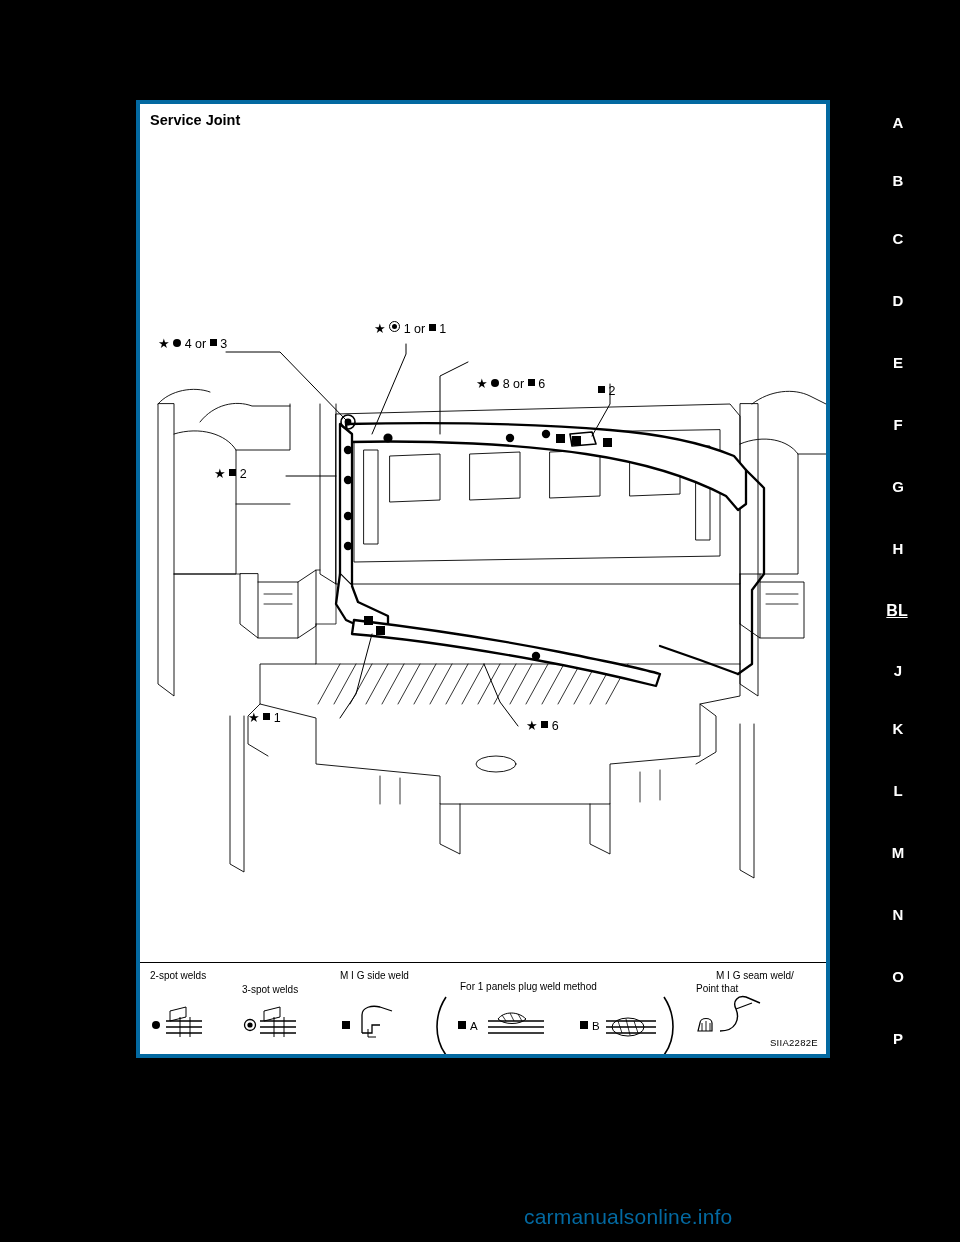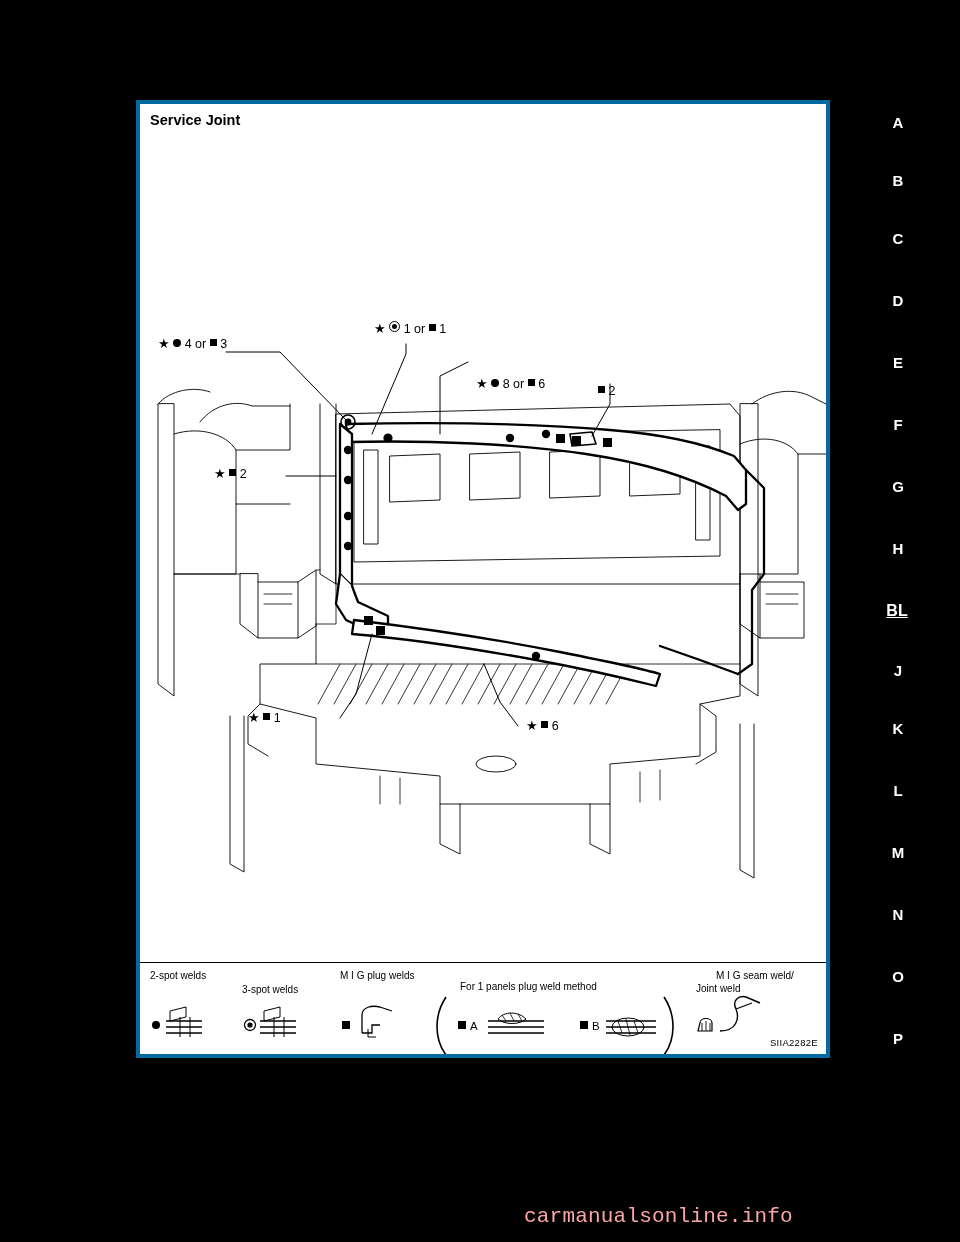--- a/index.html
+++ b/index.html
@@ -54,22 +54,22 @@
   
   #tabs{position:absolute;left:875px;top:100px;width:60px;height:950px;}
   .tab{
     position:absolute;left:0;width:46px;text-align:center;color:#fff;
     font-size:15px;font-weight:bold;font-family:"Liberation Sans",sans-serif;
   }
   .tab.bl{font-size:16px;width:56px;left:-6px;}
 
   
   #wm{
-    position:absolute;left:524px;top:1205px;font-size:21px;color:#fca5a5;
-    font-family:Liberation Mono, monospace; letter-spacing:.2px;
+    position:absolute;left:524px;top:1205px;font-size:21px;color:#0369a1;
+    font-family:Liberation Sans, sans-serif; letter-spacing:.2px;
   }
 </style>
 </head>
 <body>
 
 <div id="page">
 
   <div id="sheet">
 
     <div class="sheet-title">Service Joint</div>
@@ -241,24 +241,24 @@
       <div class="lab" style="left:386px;top:614px;">
         <span class="st">★</span>
         <span class="sq"></span>
         <span>6</span>
       </div>
     </div>
 
     <div id="legend">
       <div class="lg-lab" style="left:10px;top:7px;">2-spot welds</div>
       <div class="lg-lab" style="left:102px;top:21px;">3-spot welds</div>
-      <div class="lg-lab" style="left:200px;top:7px;">M I G plug welds</div>
+      <div class="lg-lab" style="left:200px;top:7px;">M I G side weld</div>
       <div class="lg-lab" style="left:320px;top:18px;">For 1 panels plug weld method</div>
       <div class="lg-lab" style="left:576px;top:7px;">M I G seam weld/</div>
-      <div class="lg-lab" style="left:556px;top:20px;">Joint weld</div>
+      <div class="lg-lab" style="left:556px;top:20px;">Point that</div>
 
       <svg width="686" height="91" style="position:absolute;left:0;top:0;">
         <g stroke="#000" fill="none" stroke-width="1">
 
           <circle cx="16" cy="62" r="4" fill="#000" stroke="none"></circle>
           <path d="M30 48 L46 44 L46 54 L30 58 Z" stroke-width="1"></path>
           <path d="M26 58 L62 58 M26 64 L62 64 M26 70 L62 70" stroke-width="1.4"></path>
           <path d="M40 54 L40 74 M50 54 L50 74" stroke-width="1"></path>
 
           <circle cx="110" cy="62" r="5.5" fill="none" stroke="#000" stroke-width="1.3"></circle>

